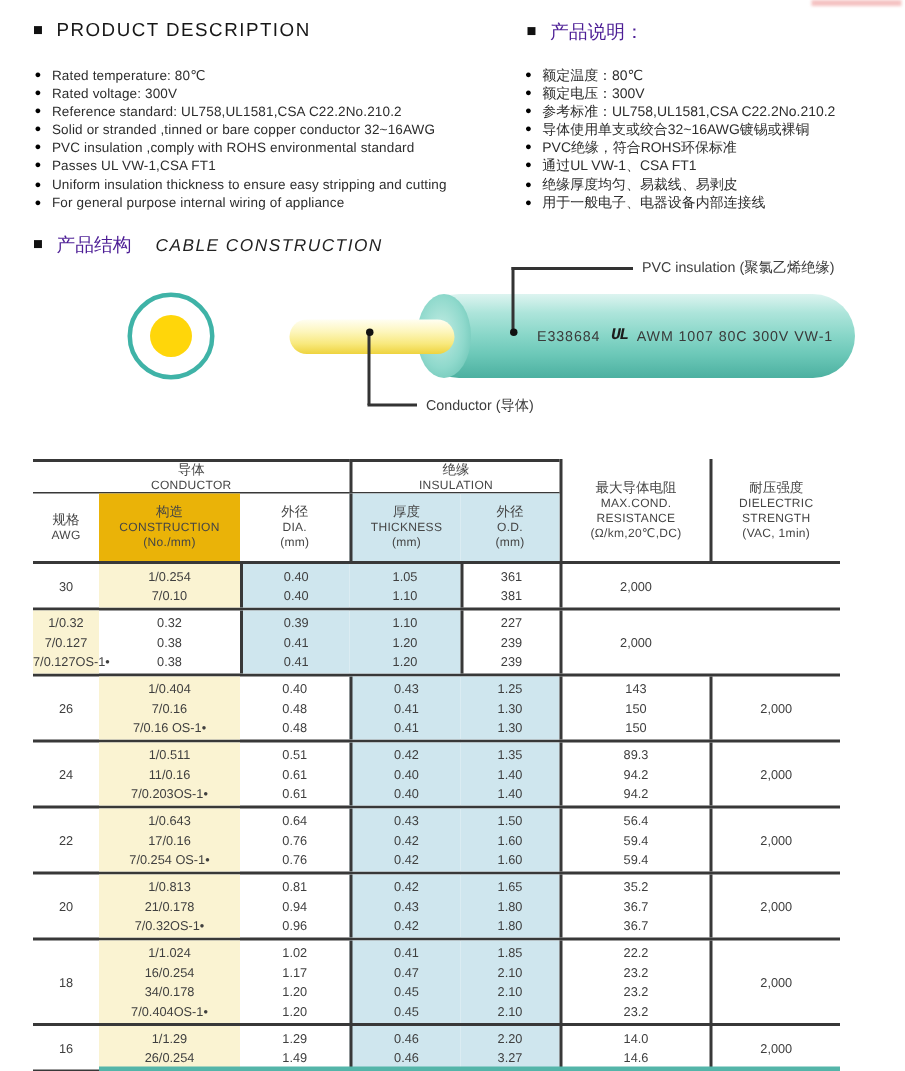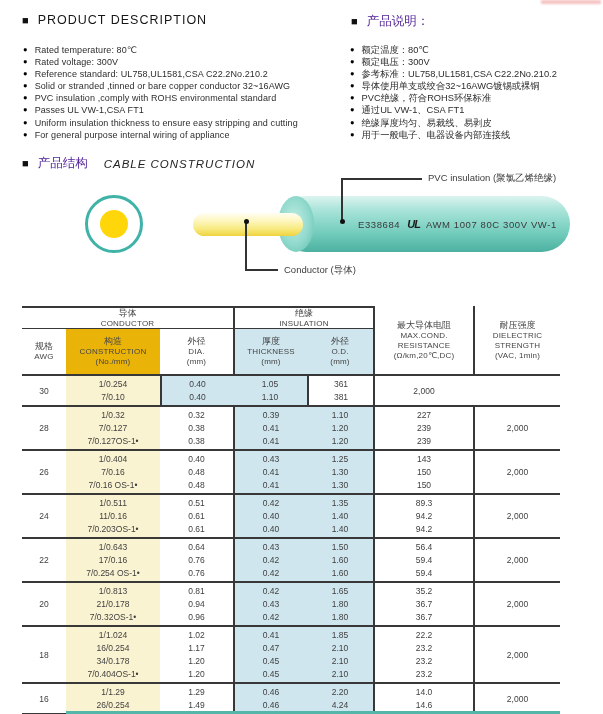--- a/index.html
+++ b/index.html
@@ -32,21 +32,21 @@
     border-radius:50%;background:#ffd60a;}
   .rod{position:absolute;left:193px;top:213px;width:110px;height:23px;border-radius:12px;
     background:linear-gradient(180deg,#fffef2 0%,#fdf6bd 35%,#f8e97e 70%,#eed33e 100%);z-index:3;}
   .cable{position:absolute;left:278px;top:196px;width:292px;height:56px;border-radius:28px;
     background:linear-gradient(180deg,#ddf4f0 0%,#aee5db 22%,#8ad7c9 48%,#6cc8b8 72%,#4cb0a0 100%);z-index:1;}
   .cap{position:absolute;left:278px;top:196px;width:36px;height:56px;border-radius:50%;
     background:radial-gradient(ellipse at 45% 45%,#c2ece3 0%,#8fd9cc 55%,#5dbcac 100%);z-index:2;}
   .cable-print{position:absolute;left:358px;top:217px;height:14px;display:flex;align-items:center;
     z-index:4;color:#3a3a3a;font-size:9.5px;letter-spacing:0.6px;white-space:nowrap;}
   .cable-print .ul{font-weight:900;font-style:italic;font-size:11px;letter-spacing:-1px;
-    margin:0 6px 0 7px;color:#1c1c1c;font-family:Liberation Sans, sans-serif;}
+    margin:0 6px 0 7px;color:#1c1c1c;font-family:Liberation Mono, monospace;}
   .lead-v,.lead-h{position:absolute;background:#333;z-index:5;}
   .dot{position:absolute;width:5px;height:5px;border-radius:50%;background:#111;z-index:6;}
   .dg-label{position:absolute;font-size:9.5px;color:#3d3d3d;white-space:nowrap;z-index:6;}
   
   .pvc-v{left:341px;top:178px;width:2px;height:45px;}
   .pvc-h{left:341px;top:178px;width:81px;height:2px;}
   .pvc-dot{left:340px;top:219px;}
   .pvc-label{left:428px;top:172px;}
   
   .con-v{left:245px;top:222px;width:2px;height:48px;}
@@ -253,21 +253,20 @@
           <div class="line">1.10</div>
         </div>
     <div class="cell res bl">
           <div class="line">361</div>
           <div class="line">381</div>
         </div>
     <div class="cell diel bl">2,000</div>
   </div>
 
   <div class="trow grid7">
-    <div class="cell awg">28</div>
     <div class="cell cons ybg">
           <div class="line">1/0.32</div>
           <div class="line">7/0.127</div>
           <div class="line">7/0.127OS-1•</div>
         </div>
     <div class="cell dia">
           <div class="line">0.32</div>
           <div class="line">0.38</div>
           <div class="line">0.38</div>
         </div>
@@ -453,21 +452,21 @@
     <div class="cell dia">
           <div class="line">1.29</div>
           <div class="line">1.49</div>
         </div>
     <div class="cell thick bbg bl">
           <div class="line">0.46</div>
           <div class="line">0.46</div>
         </div>
     <div class="cell od bbg">
           <div class="line">2.20</div>
-          <div class="line">4.24</div>
+          <div class="line">3.27</div>
         </div>
     <div class="cell res bl">
           <div class="line">14.0</div>
           <div class="line">14.6</div>
         </div>
     <div class="cell diel bl">2,000</div>
   </div>
 </div>
 </div>
 

